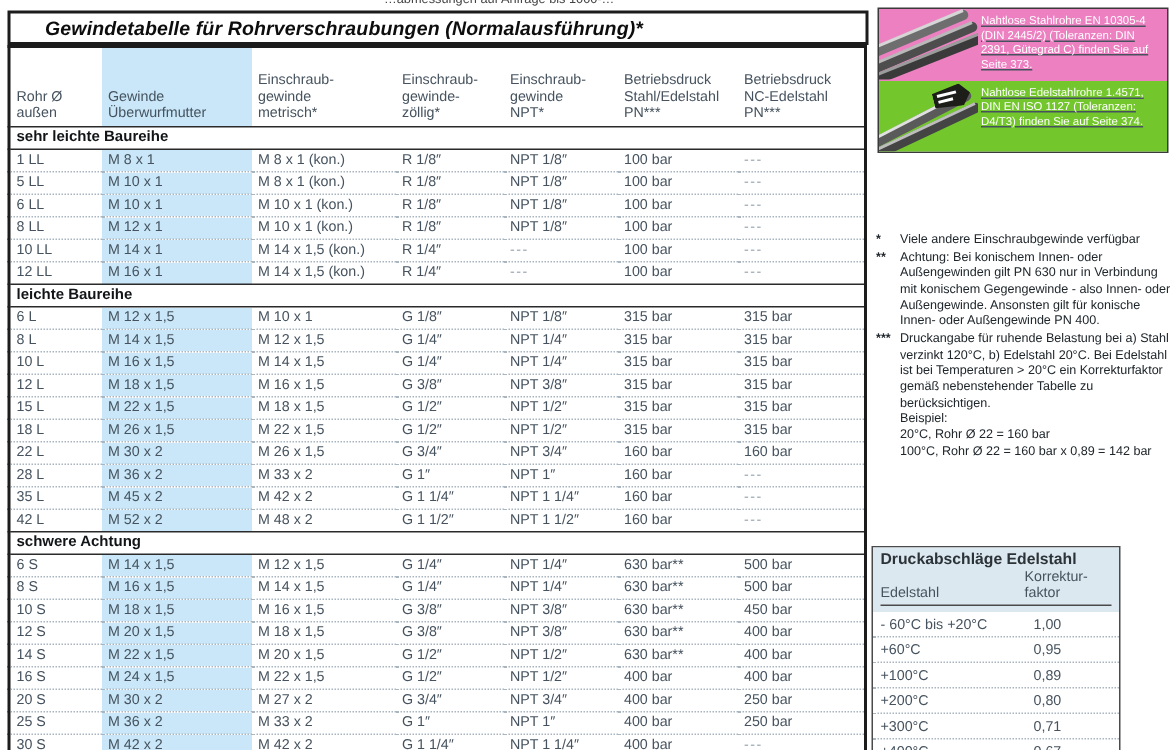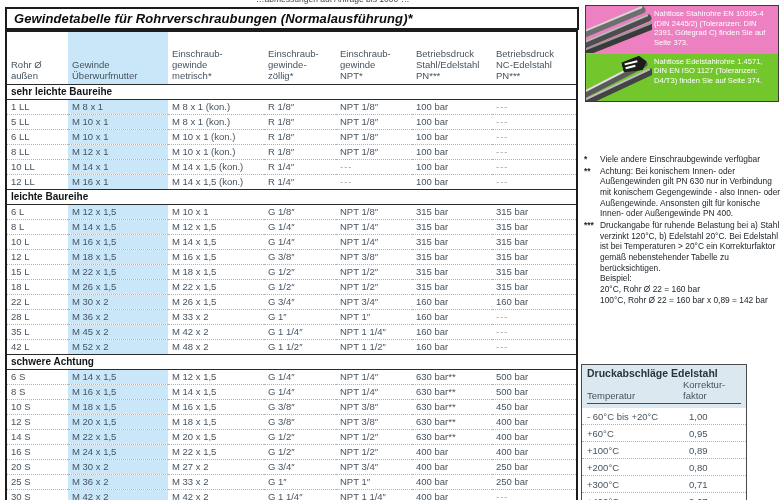--- a/index.html
+++ b/index.html
@@ -15,20 +15,21 @@
   }
   
   .title-box {
     position:absolute; left:5px; top:7px; width:563px; height:19px;
     border:2px solid #1c1c1c; display:flex; align-items:center;
     padding-left:7px; background:#fff;
   }
   .title-box span {
     font-weight:bold; font-style:italic; font-size:13px; color:#0d0d0d;
     letter-spacing:.1px;
+    margin-left:16px;
   }
   
   table.main {
     position:absolute; left:5px; top:30px; width:573px;
     border-collapse:collapse; table-layout:fixed;
     border:2px solid #1c1c1c; font-size:9.5px; color:#46535f;
   }
   table.main th, table.main td {
     padding:1px 3px 2px 4px; text-align:left; font-weight:normal;
     overflow:hidden; white-space:nowrap;
@@ -41,21 +42,21 @@
   table.main td { height:11px; line-height:11px; border-bottom:1px dotted #a9b6c0; }
   table.main tr.section td {
     border-top:1.5px solid #2a2a2a; border-bottom:1.5px solid #2a2a2a;
     font-weight:bold; color:#121517; font-size:10px; background:#fff;
     height:11px;
   }
   table.main td.dash { color:#97a3ac; letter-spacing:1px; }
   
   .info-boxes {
     position:absolute; left:585px; top:5px; width:194px; height:97px;
-    border:1px solid #3a3a3a; box-sizing:border-box;
+    border:1px solid #3a3a3a; box-sizing:border-box;text-decoration:underline;
   }
   .info-box { display:flex; height:47.5px; overflow:hidden; position:relative; }
   .info-box .pic { width:66px; flex:0 0 66px; position:relative; }
   .info-box .txt {
     flex:1; color:#ffffff; font-size:7.6px; line-height:1.28;
     padding:3px 3px 2px 2px;
   }
   .badge {
     position:absolute; left:36px; top:3px; width:25px; height:15px;
     background:#1d1d1a; transform:rotate(-14deg);
@@ -406,21 +407,21 @@
       <div>20°C, Rohr Ø 22 = 160 bar</div>
       <div>100°C, Rohr Ø 22 = 160 bar x 0,89 = 142 bar</div>
     </div>
   </div>
 </div>
 
 <div class="corr">
   <div class="head">
     <div class="t">Druckabschläge Edelstahl</div>
     <div class="cols">
-      <div class="c1">Temperatur</div>
+      <div class="c1">Edelstahl</div>
       <div class="c2">
         <span>Korrektur-</span><br>
         <span>faktor</span>
       </div>
     </div>
   </div>
   <div>
       <div class="row">
         <div class="c1">- 60°C bis +20°C</div>
         <div class="c2">1,00</div>

